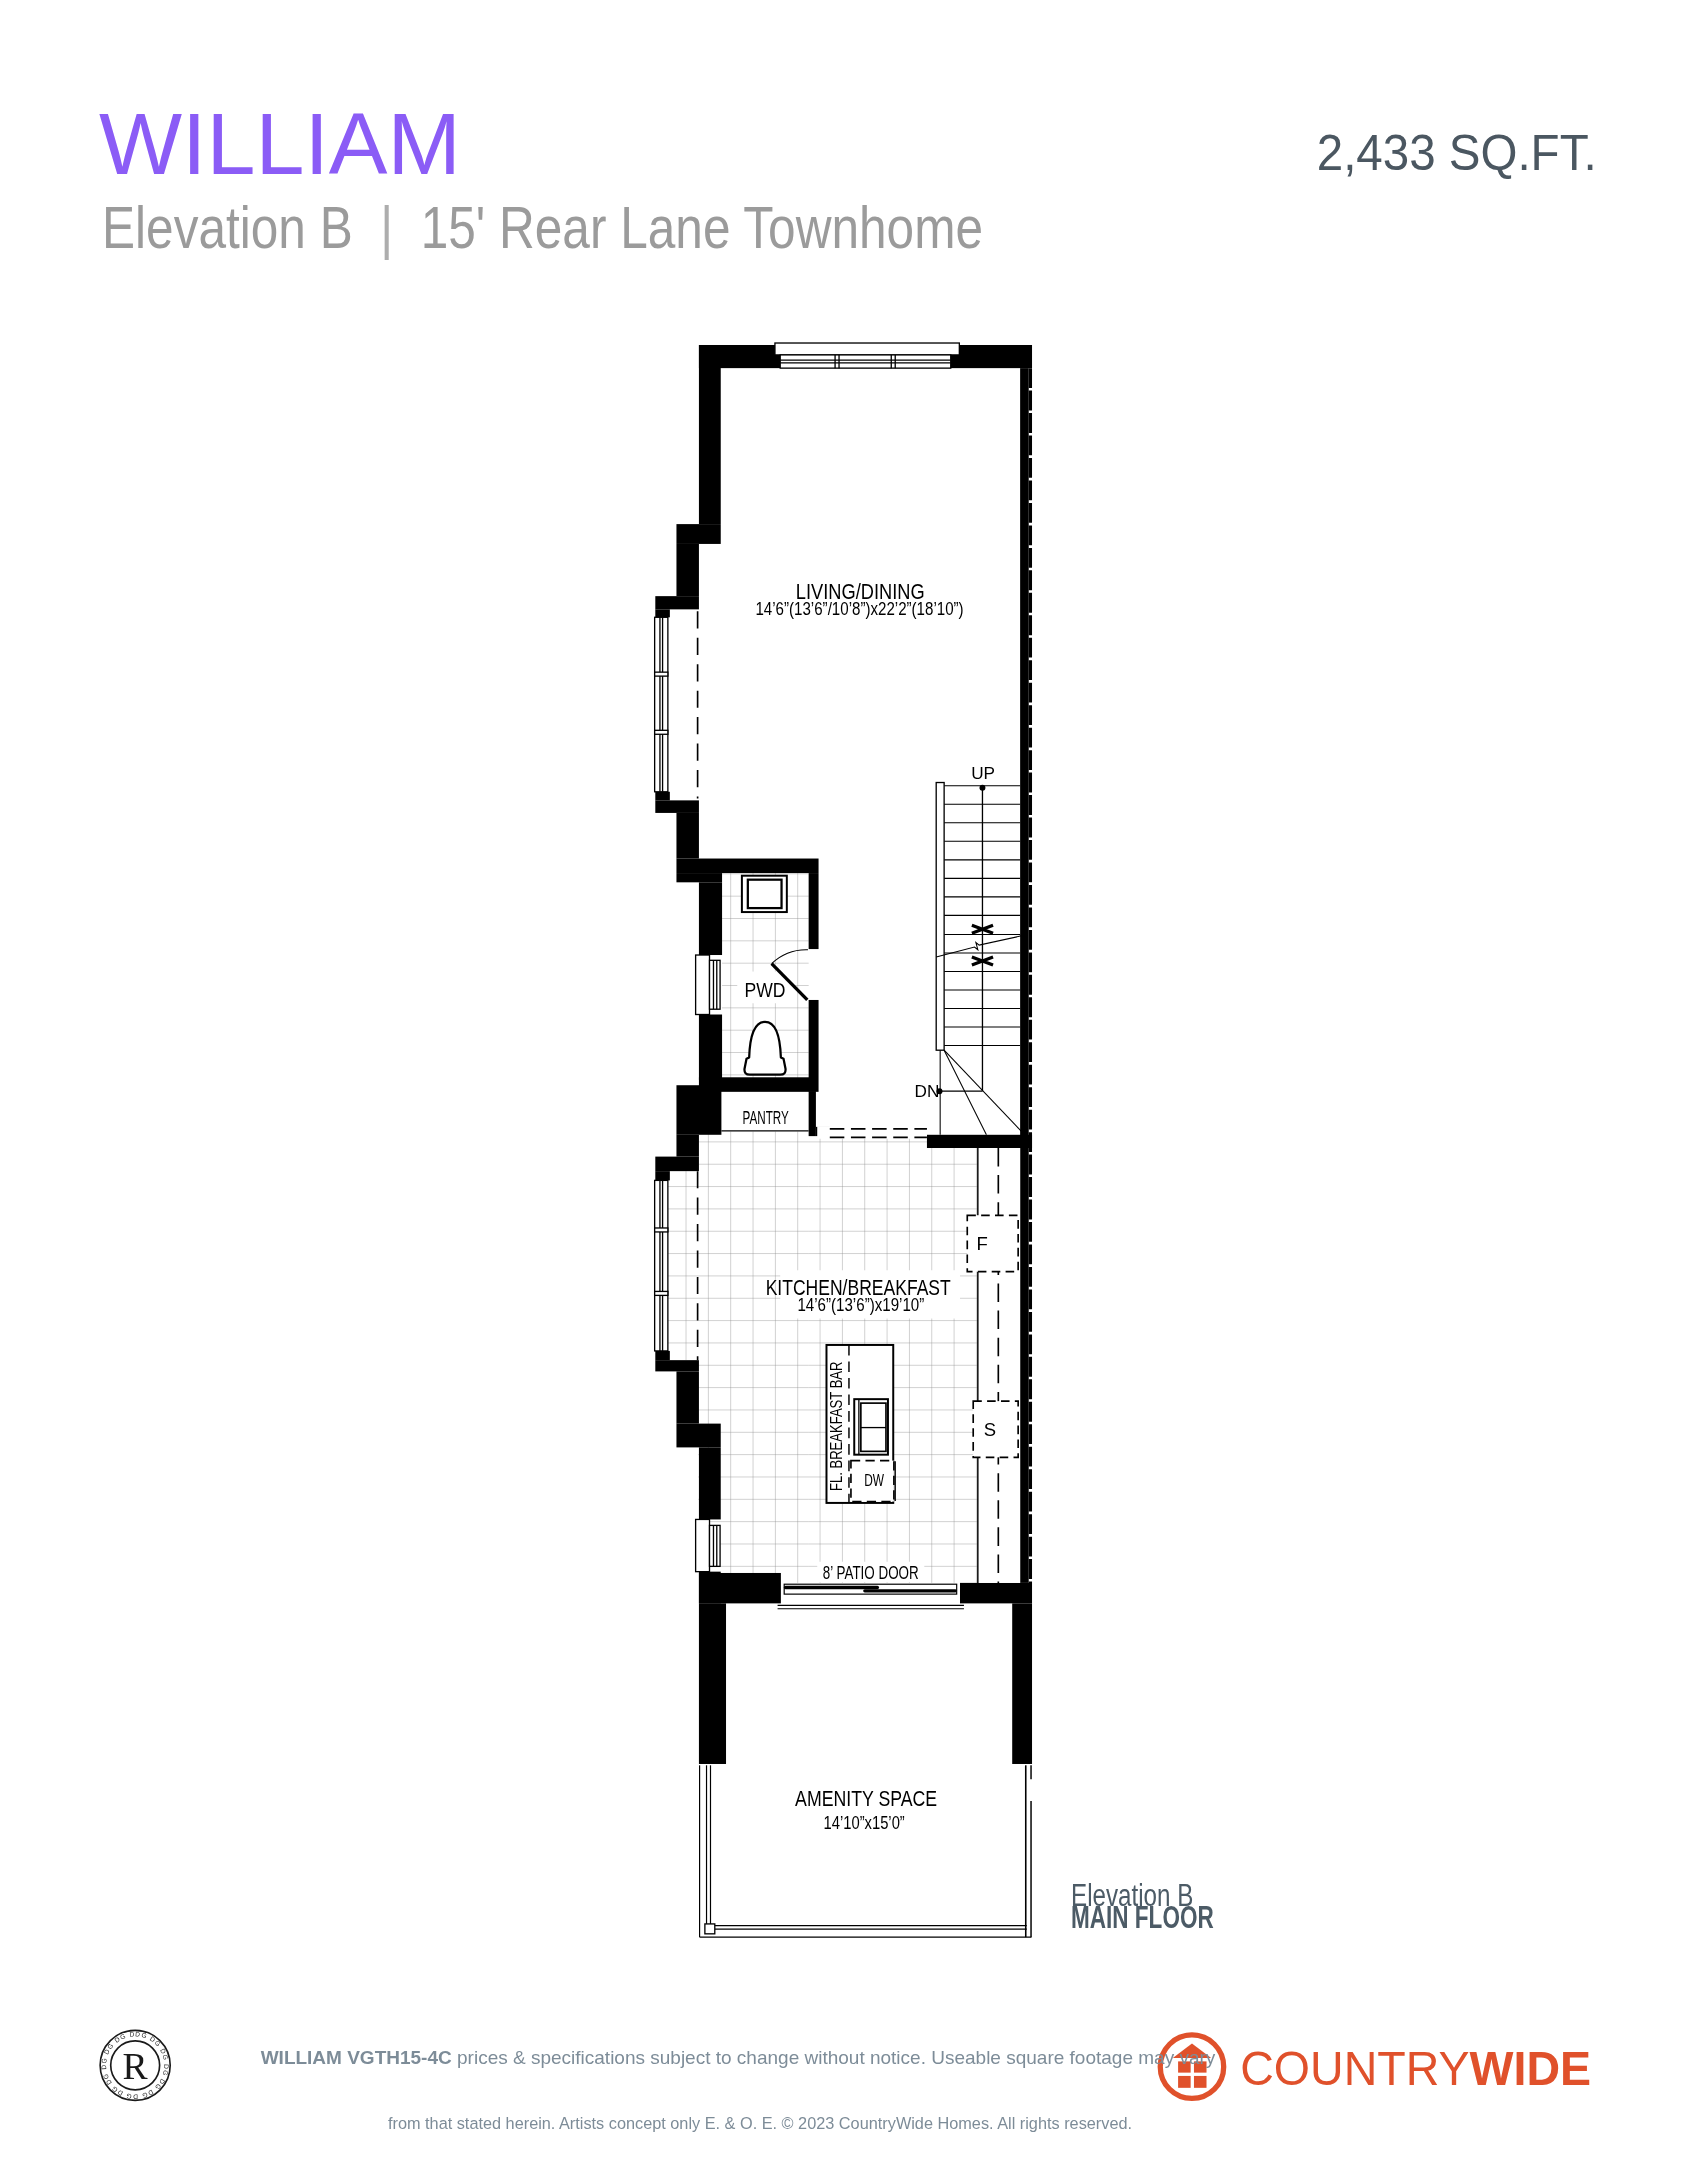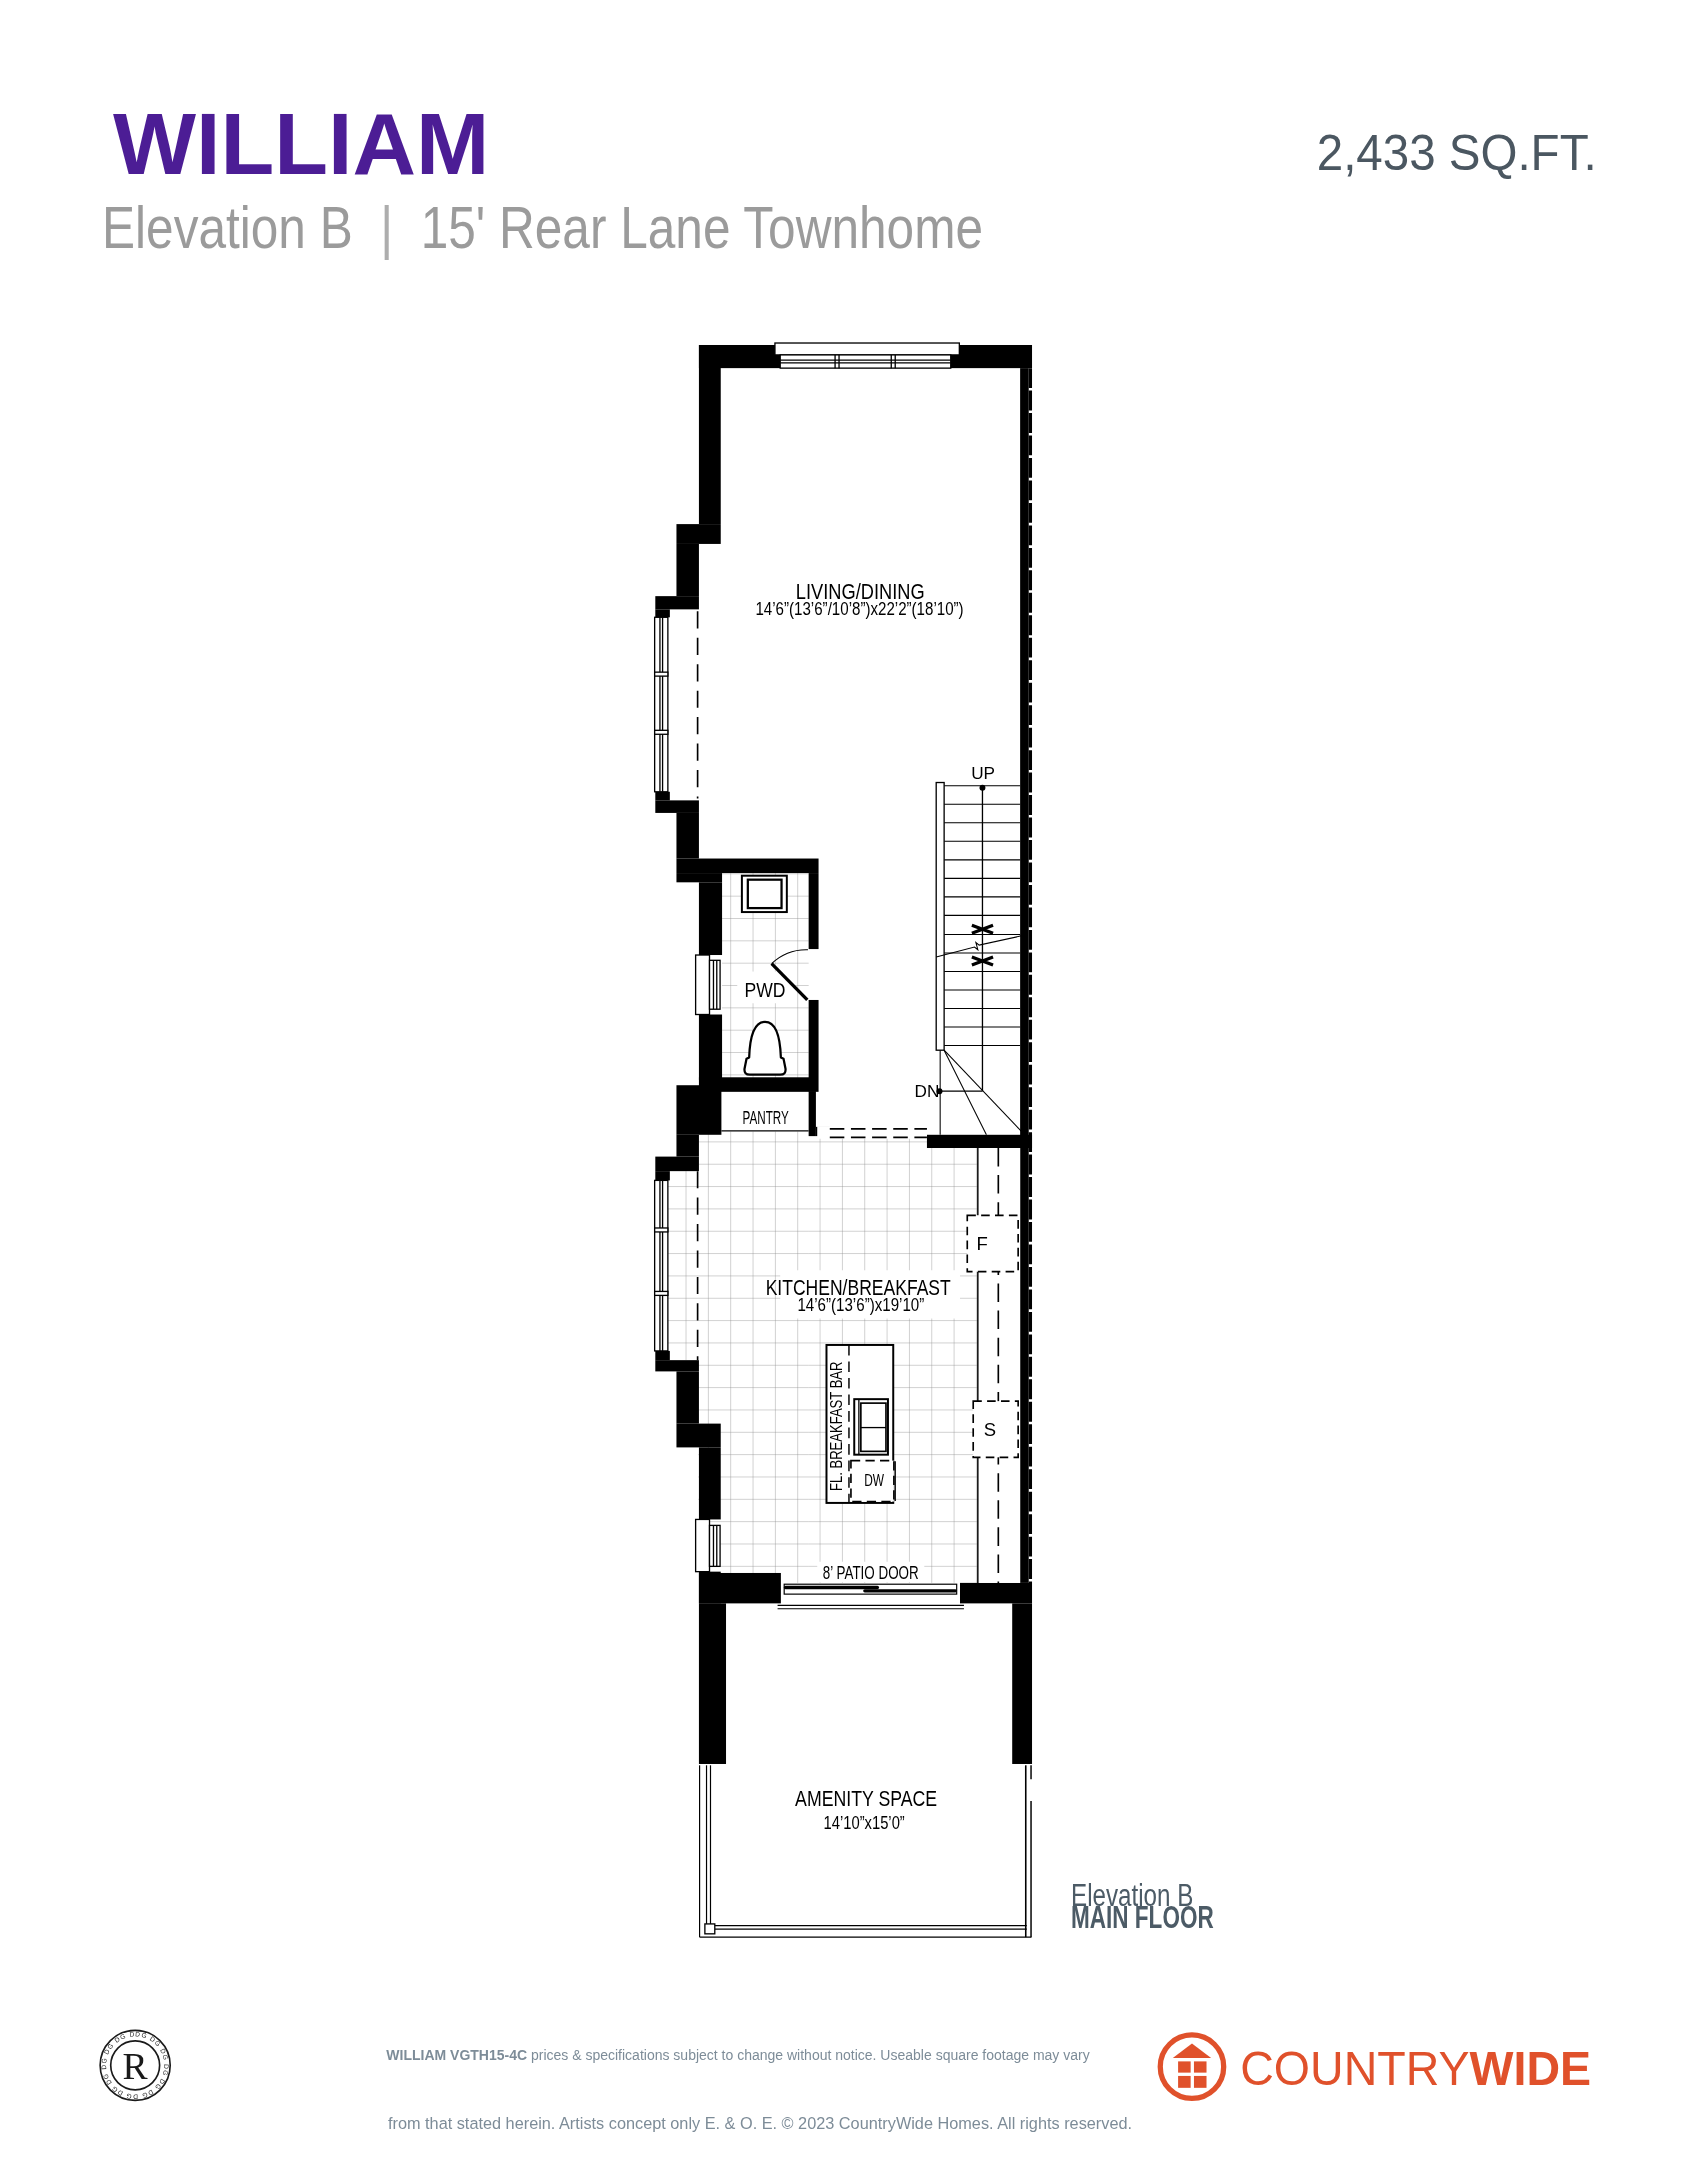--- a/index.html
+++ b/index.html
@@ -3,21 +3,21 @@
 <meta charset="utf-8">
 <style>
   html,body{margin:0;padding:0;background:#ffffff;}
   body{width:1688px;height:2183px;position:relative;font-family:"Liberation Sans",sans-serif;overflow:hidden;}
   .abs{position:absolute;}
   svg text{font-family:"Liberation Sans",sans-serif;}
 </style>
 </head>
 <body>
 
-<div class="abs" style="left:113px;top:93px;font-size:88px;font-weight:bold;color:#4c1d95;letter-spacing:0px;">WILLIAM</div>
+<div class="abs" style="left:99px;top:93px;font-size:88px;font-weight:normal;color:#8b5cf6;letter-spacing:0px;">WILLIAM</div>
 
 <div class="abs" style="left:102px;top:194px;font-size:59px;font-weight:400;color:#9b9b9b;transform:scaleX(0.84);transform-origin:0 0;white-space:nowrap;">Elevation B&nbsp; <span style="color:#adadad;">|</span> &nbsp;15' Rear Lane Townhome</div>
 
 <div class="abs" style="right:91px;top:124px;font-size:50px;font-weight:400;color:#4b5761;transform:scaleX(0.95);transform-origin:100% 0;">2,433 SQ.FT.</div>
 
 <svg class="abs" style="left:0;top:0;" width="1688" height="2183" viewBox="0 0 2553 3303">
 
 <defs>
 <pattern id="tile" width="33.8" height="33.8" patternUnits="userSpaceOnUse" x="1072" y="1727">
   <path d="M0 0H33.8V33.8" fill="none" stroke="#8a8a8a" stroke-width="1.2"></path>
@@ -302,16 +302,16 @@
 <rect x="1806" y="3141" width="19" height="18"></rect>
 </g>
 
 <text x="1876" y="3155" font-size="72" fill="#e0512b" textLength="531" lengthAdjust="spacingAndGlyphs"><tspan font-weight="400">COUNTRY</tspan><tspan font-weight="bold">WIDE</tspan></text>
 </svg>
 
 <div class="abs" style="left:1071px;top:1878px;font-size:31px;color:#4c5b66;transform:scaleX(0.78);transform-origin:0 0;">Elevation B</div>
 
 <div class="abs" style="left:1071px;top:1900px;font-size:31px;font-weight:bold;color:#4c5b66;transform:scaleX(0.727);transform-origin:0 0;">MAIN FLOOR</div>
 
-<div class="abs" style="left:738px;top:2047px;transform:translateX(-50%);white-space:nowrap;font-size:14px;color:#7d8c98;text-align:center;"><b>WILLIAM VGTH15-4C</b> prices &amp; specifications subject to change without notice. Useable square footage may vary</div>
+<div class="abs" style="left:738px;top:2047px;transform:translateX(-50%);white-space:nowrap;font-size:19px;color:#7d8c98;text-align:center;"><b>WILLIAM VGTH15-4C</b> prices &amp; specifications subject to change without notice. Useable square footage may vary</div>
 
 <div class="abs" style="left:760px;top:2072px;transform:translateX(-50%);white-space:nowrap;font-size:16.3px;color:#7d8c98;margin-top:42px;">from that stated herein. Artists concept only E. &amp; O. E. © 2023 CountryWide Homes. All rights reserved.</div>
 
 
 </body></html>

